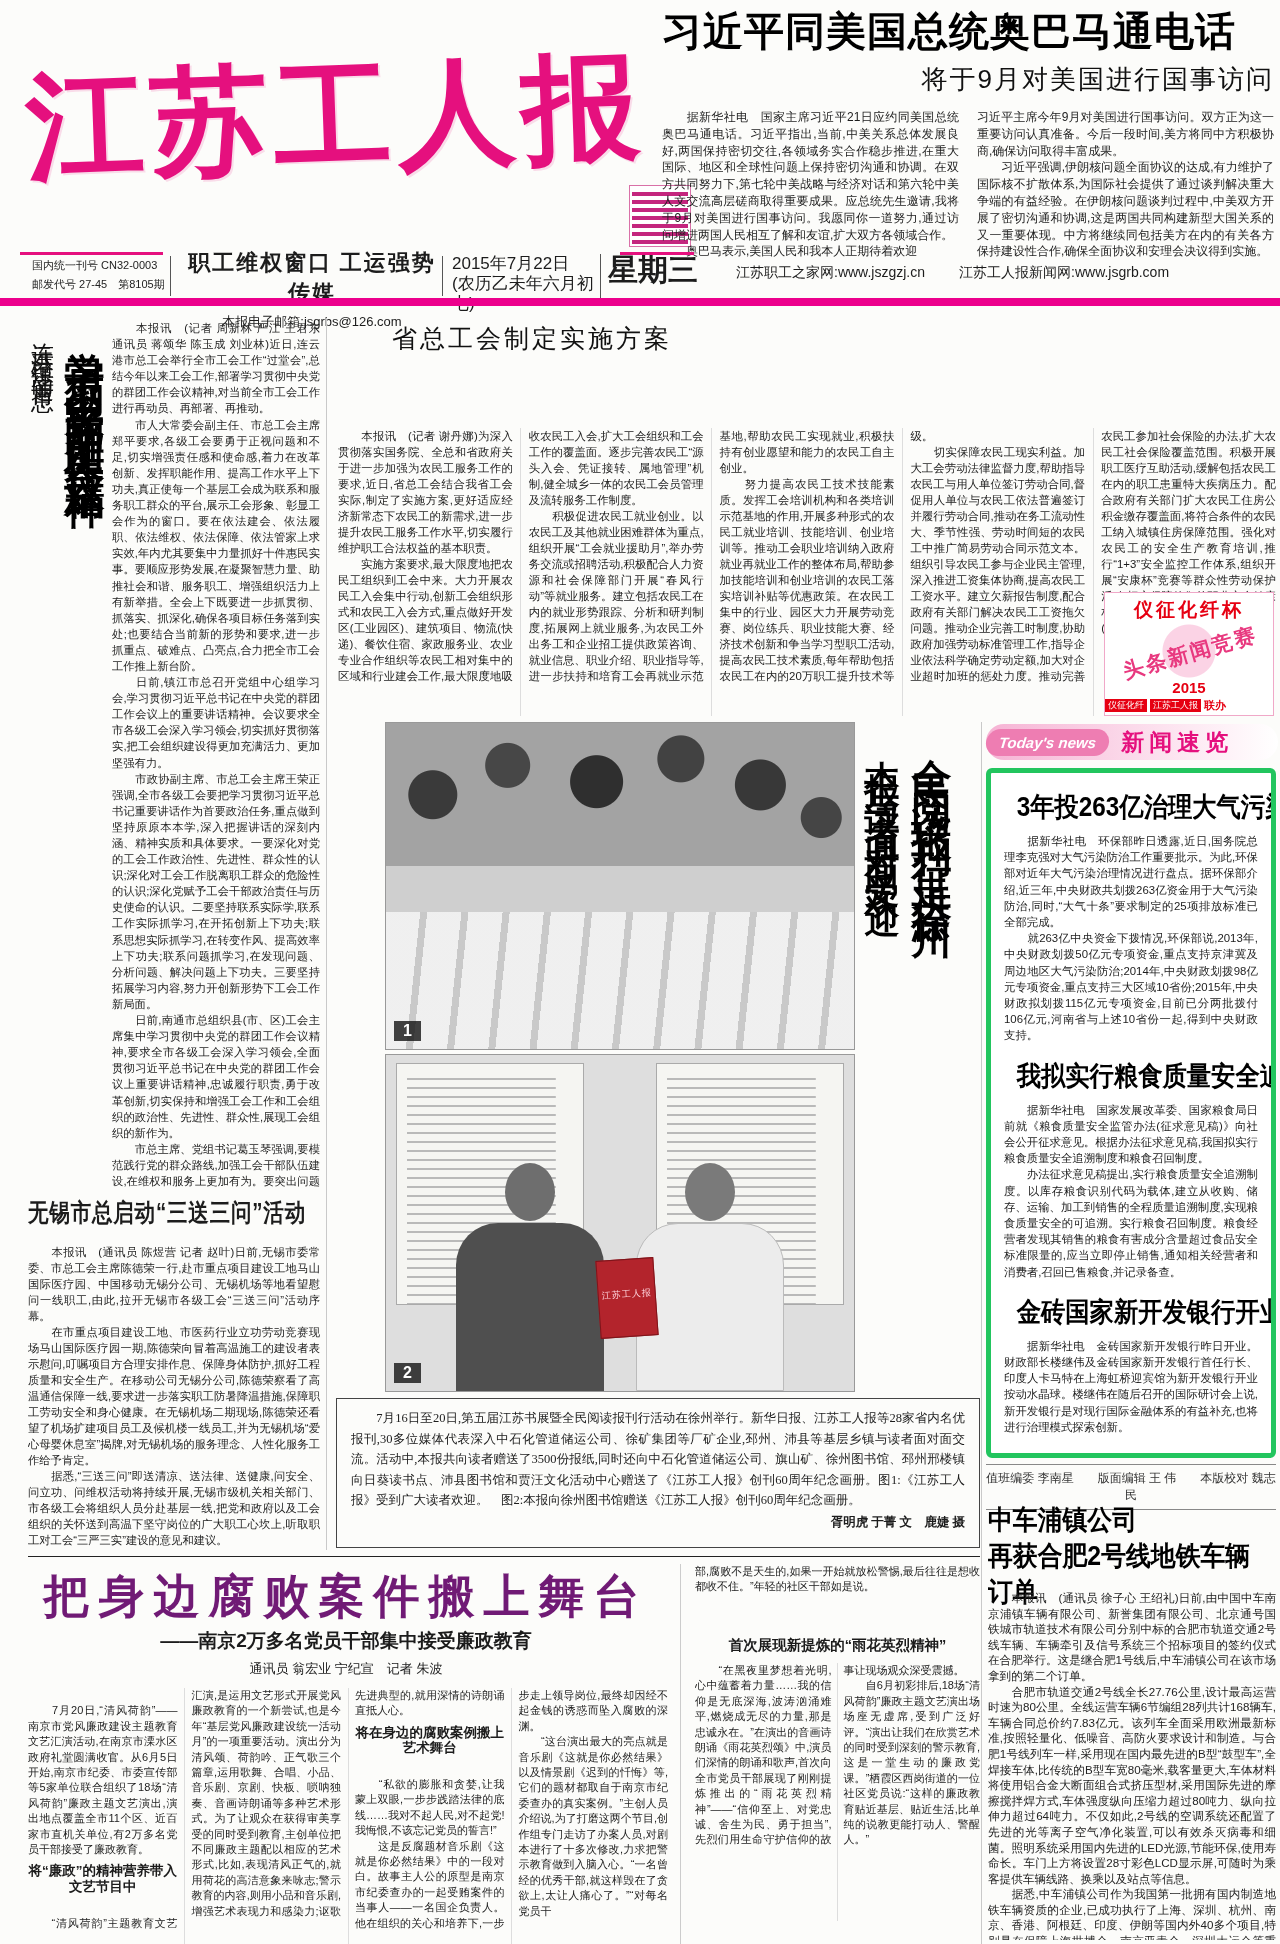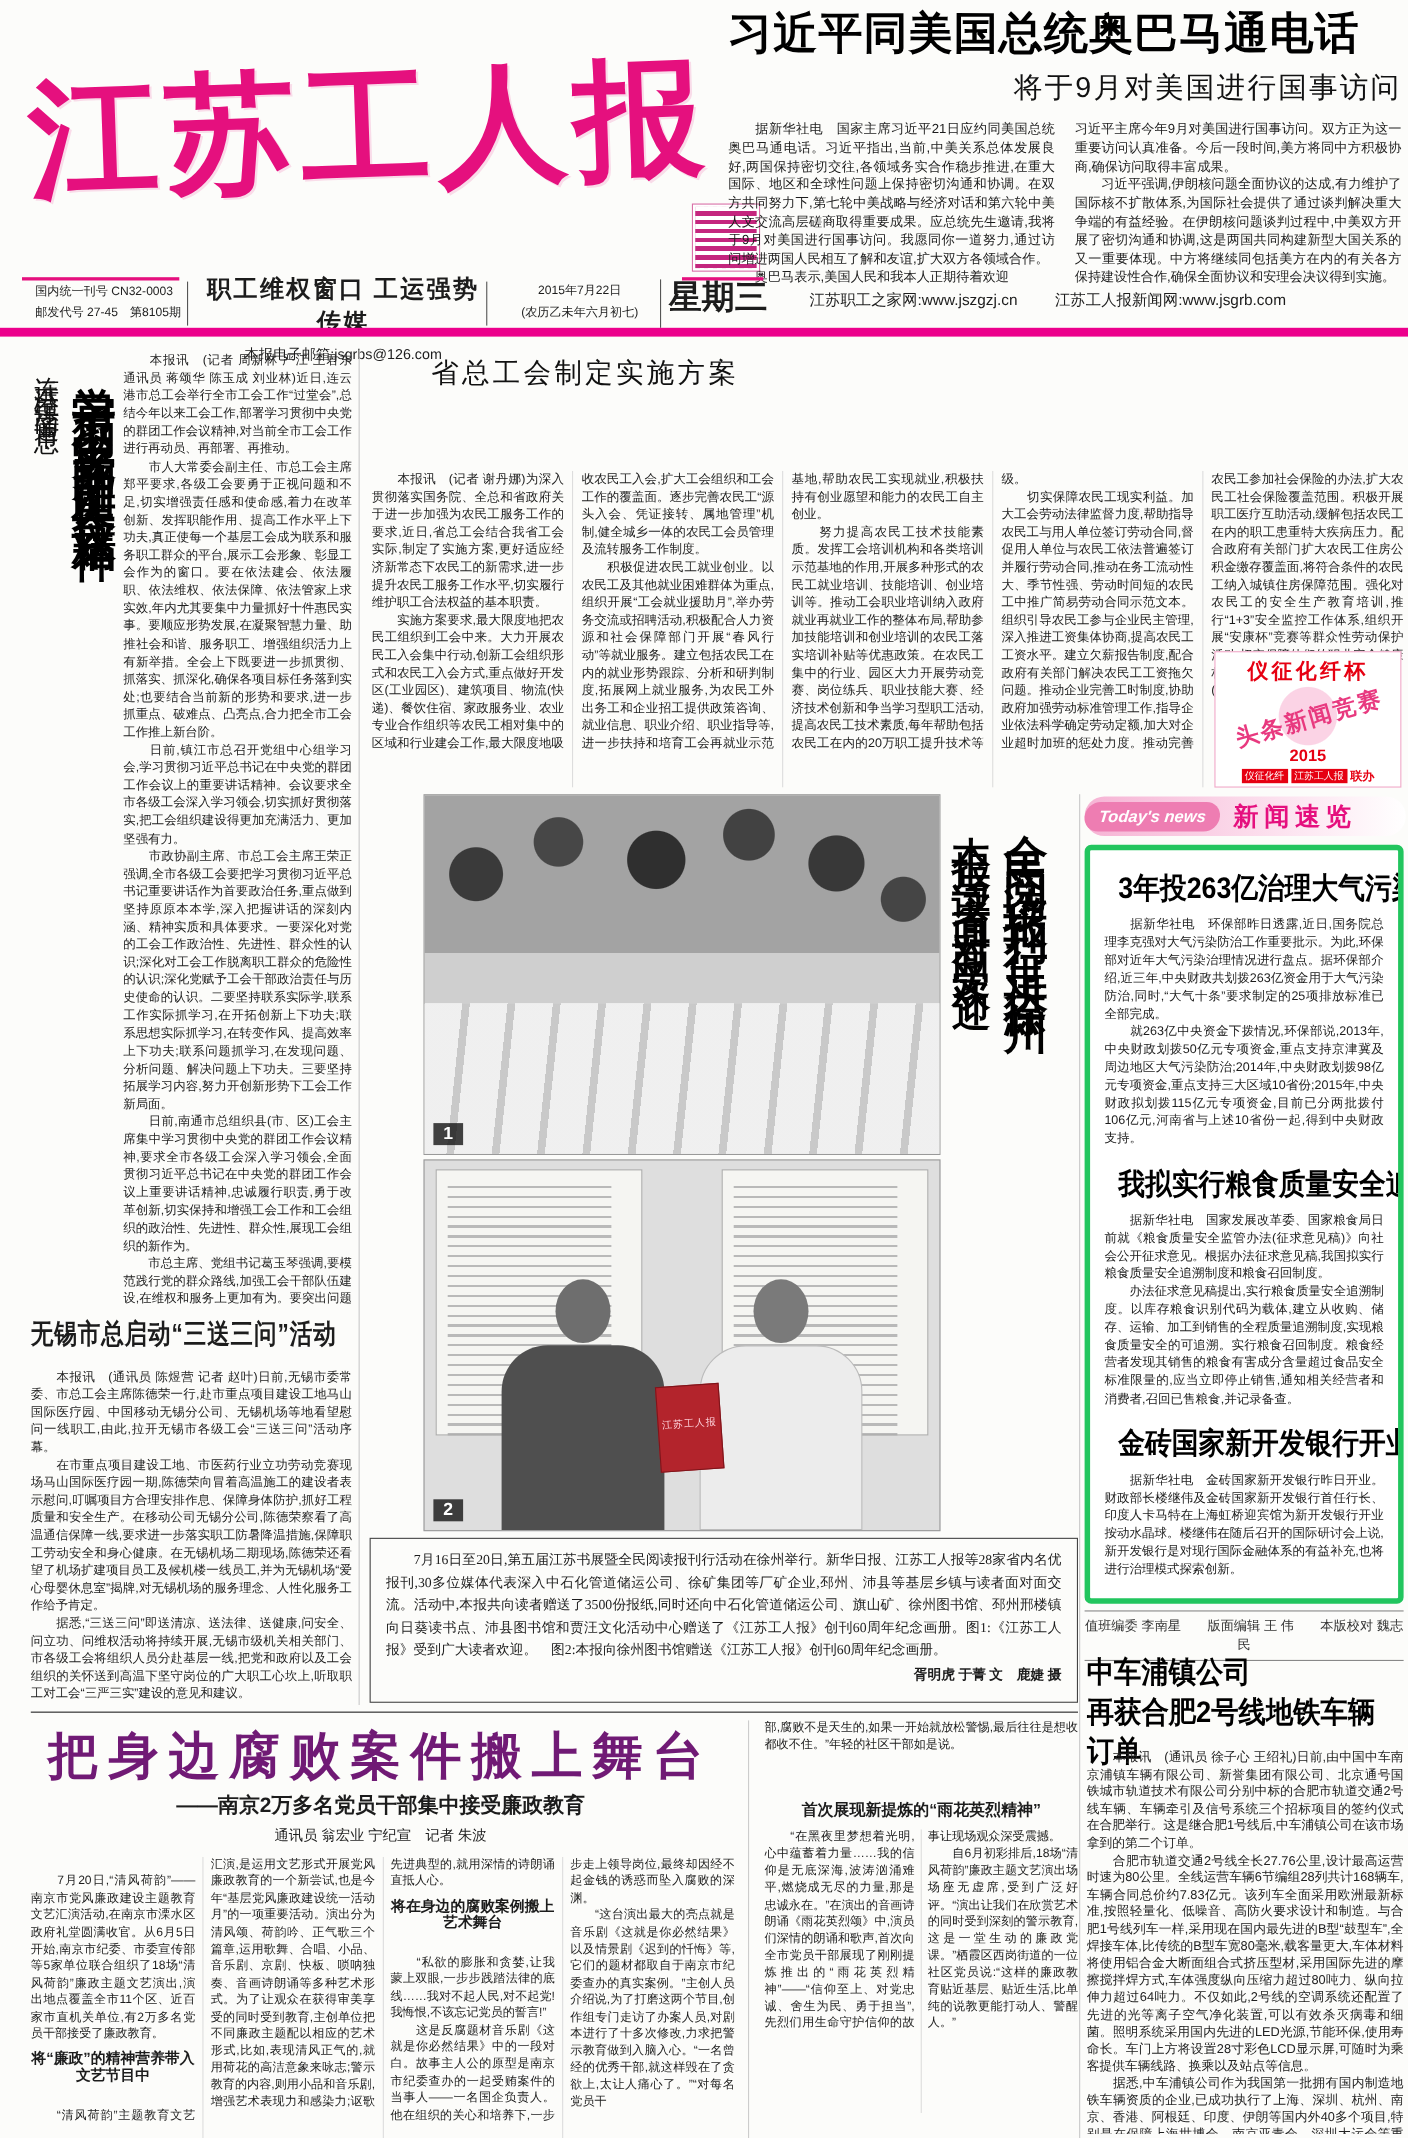--- a/index.html
+++ b/index.html
@@ -25,21 +25,21 @@
   .tr-h2{font-size:26px;font-weight:500;text-align:right;margin-top:8px;letter-spacing:2px;color:#111;}
   .tr-cols{display:flex;gap:18px;margin-top:12px;}
   .tr-col{width:297px;height:152px;overflow:hidden;font-size:12px;line-height:16.8px;
           text-align:justify;white-space:pre-line;}
   .mag-seg{position:absolute;height:3px;background:#e5107e;}
   .mag-rule{left:0;top:298px;width:1280px;height:8px;background:#ec008c;}
   .issue{left:32px;top:256px;width:140px;font-size:11px;line-height:19px;color:#222;}
   .slogan{left:186px;top:248px;width:252px;text-align:center;}
   .slogan-t{font-family:"Liberation Serif",serif;font-weight:bold;font-size:22px;letter-spacing:2px;}
   .slogan-e{font-size:13px;margin-top:5px;}
-  .datebox{left:452px;top:254px;width:150px;font-size:11px;line-height:20px;text-align:center;}
+  .datebox{left:452px;top:254px;width:150px;font-size:17px;line-height:20px;}
   .weekday{left:608px;top:250px;font-size:30px;font-weight:900;}
   .sites{left:736px;top:264px;width:540px;font-size:14px;display:flex;gap:34px;}
 
   
   .lk{left:28px;top:324px;height:470px;font-size:23px;font-weight:500;letter-spacing:6px;color:#111;}
   .lh{left:58px;top:320px;height:750px;font-size:40px;font-weight:900;letter-spacing:9px;color:#000;}
   .lbody{left:112px;top:320px;width:208px;height:868px;font-size:11.3px;line-height:16.1px;}
 
   
   .ck{left:392px;top:322px;font-size:25px;letter-spacing:3px;color:#111;}
@@ -49,21 +49,21 @@
          column-rule:1px solid #ddd;font-size:11.4px;line-height:16px;text-align:justify;white-space:pre-line;}
 
   
   .cb{left:1104px;top:592px;width:170px;height:124px;border:1px solid #f0a8c8;background:#fff;
       text-align:center;padding-top:4px;box-sizing:border-box;}
   .cb-l1{color:#e60012;font-weight:900;font-size:19px;letter-spacing:3px;}
   .cb-star{position:relative;height:56px;background:radial-gradient(circle at 50% 50%,#fbd3e5 0 26px,transparent 27px);}
   .cb-star span{position:absolute;left:6px;top:16px;width:158px;transform:rotate(-16deg);
       color:#e8397f;font-weight:900;font-size:21px;letter-spacing:2px;}
   .cb-year{color:#e60012;font-weight:bold;font-size:15px;}
-  .cb-foot{display:flex;justify-content:center;align-items:center;gap:3px;margin-top:2px;}
+  .cb-foot{display:flex;align-items:center;gap:3px;margin-top:2px;}
   .cb-blk{background:#e60012;color:#fff;font-size:9px;line-height:11px;padding:1px 3px;}
   .cb-lb{color:#e60012;font-size:11px;font-weight:bold;}
 
   
   .photo{position:absolute;left:385px;width:470px;border:1px solid #999;box-sizing:border-box;}
   #photo1{top:722px;height:328px;background:
     radial-gradient(circle at 10% 22%, #3a3a3a 0 24px, transparent 25px),
     radial-gradient(circle at 26% 13%, #474747 0 22px, transparent 23px),
     radial-gradient(circle at 45% 18%, #2f2f2f 0 26px, transparent 27px),
     radial-gradient(circle at 63% 11%, #424242 0 23px, transparent 24px),

